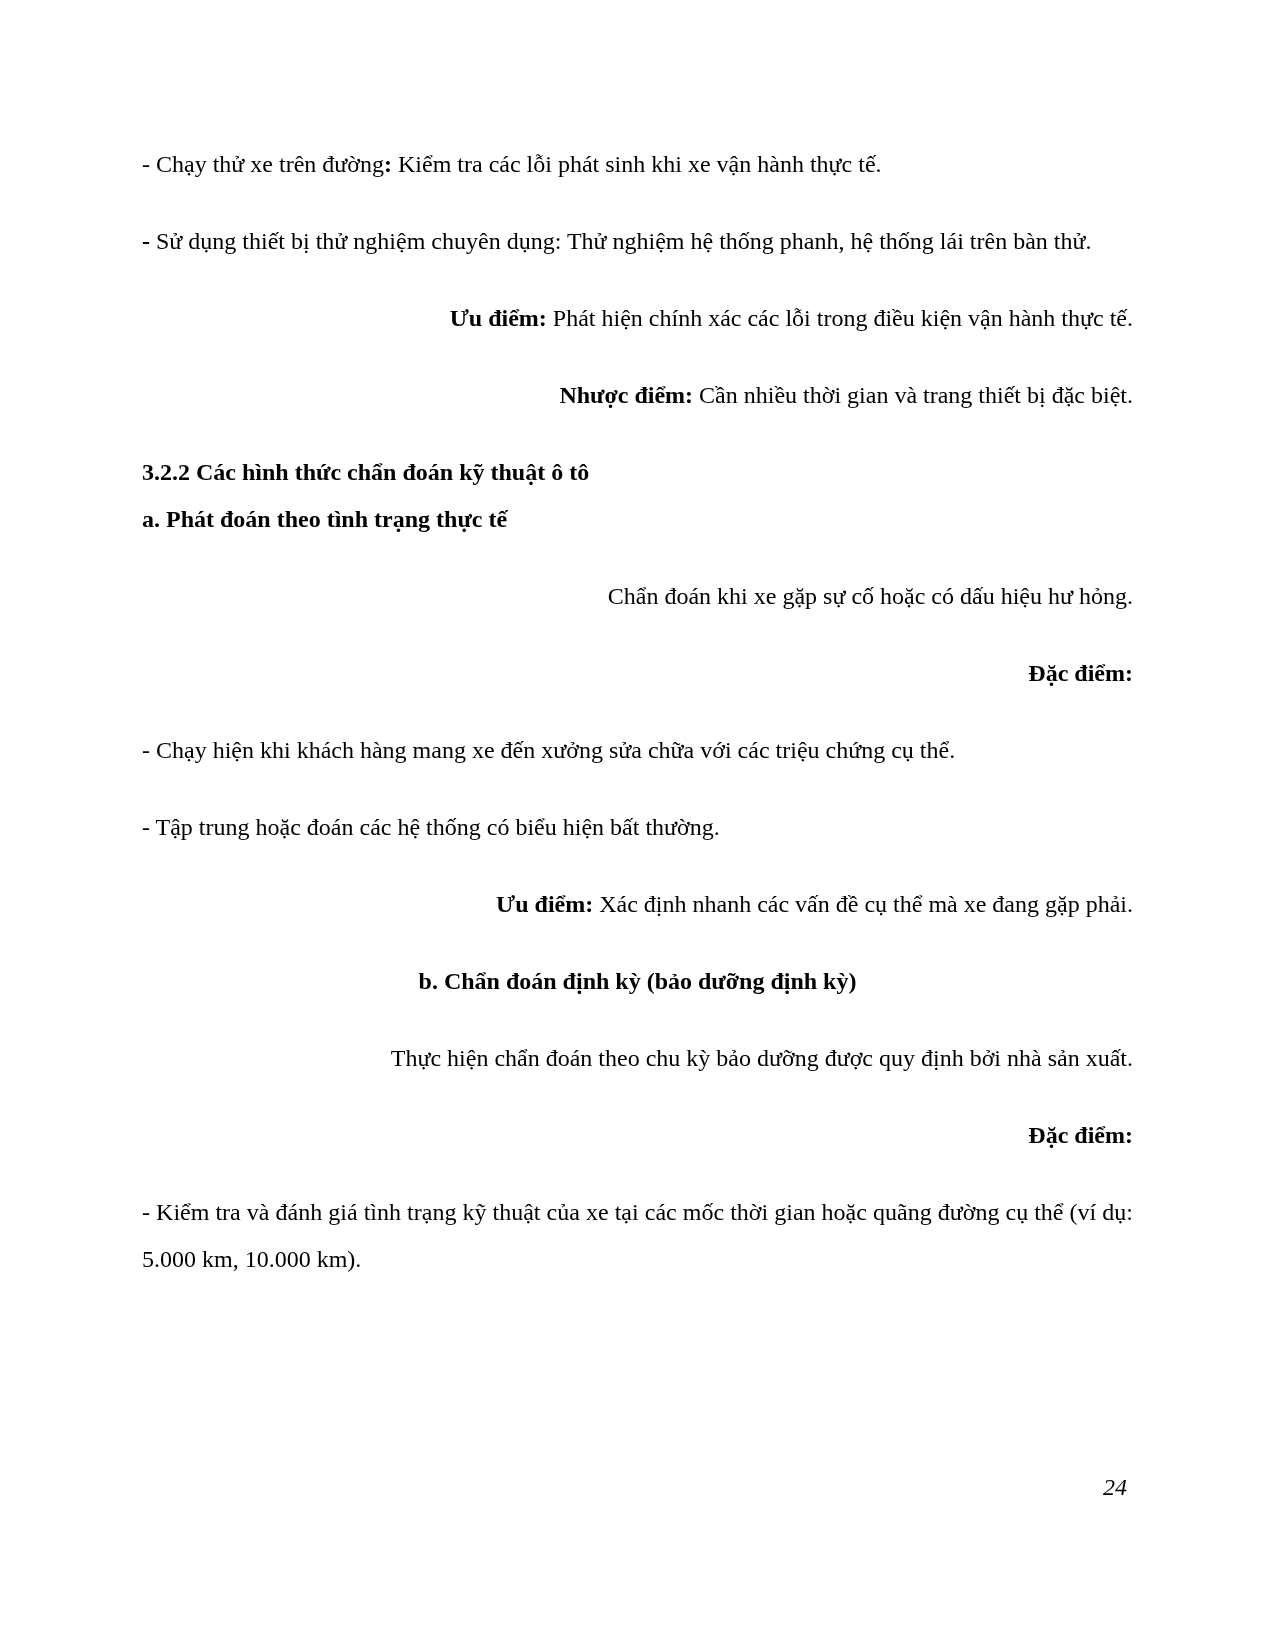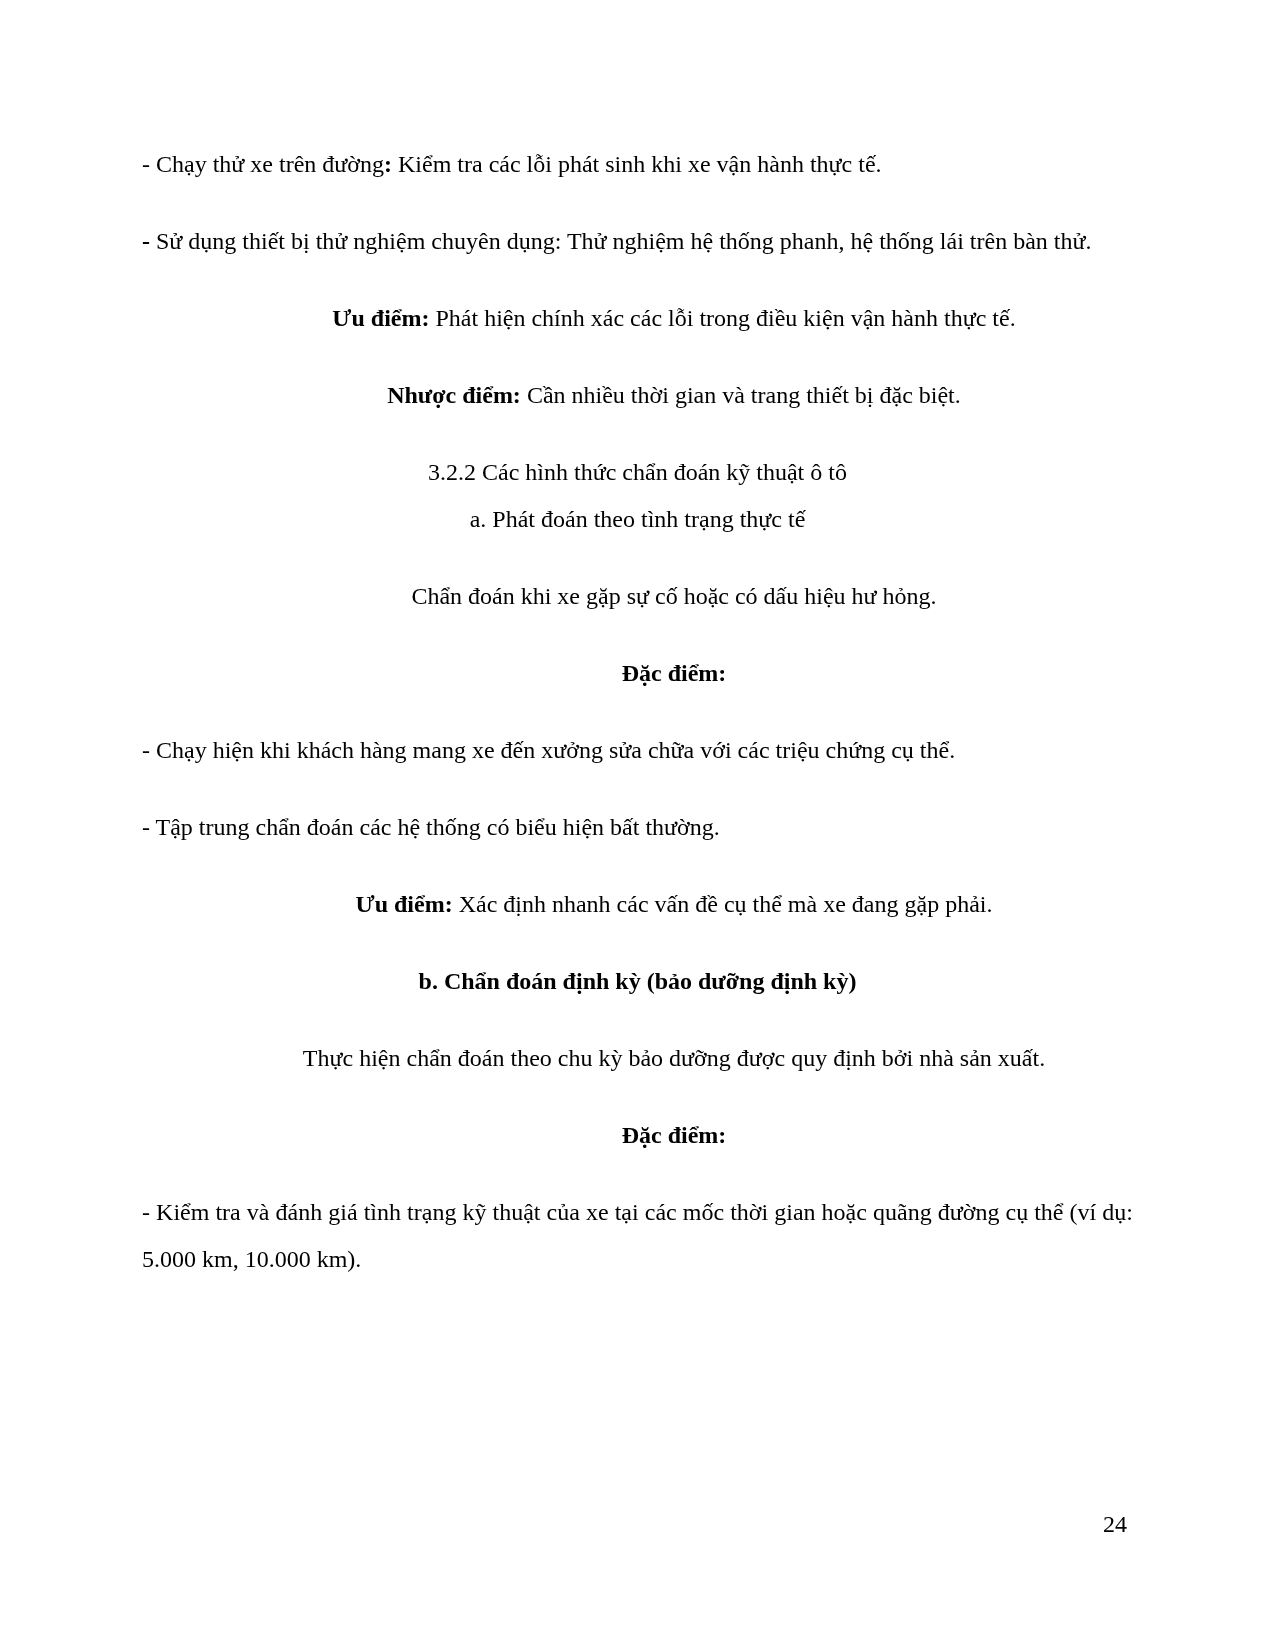--- a/index.html
+++ b/index.html
@@ -23,44 +23,45 @@
     width: 991px;
   }
   .para {
     margin: 0 0 30px 0;
     font-size: 24px;
     line-height: 47px;
     text-align: justify;
   }
   .para.indent {
     text-indent: 73px;
-    text-align: center;
+    text-align: right;
   }
   .heading-group {
     margin: 0 0 30px 0;
   }
   .heading-line {
     margin: 0;
     font-size: 24px;
     line-height: 47px;
-    font-weight: normal;
-    text-align: center;
+    font-weight: bold;
+    text-align: left;
   }
   .para.heading {
     font-weight: bold;
     text-align: center;
   }
   b { font-weight: bold; }
   .page-number {
     position: absolute;
-    top: 1501px;
+    top: 1464px;
     right: 148px;
     font-size: 24px;
     line-height: 47px;
     text-align: right;
+    font-style: italic;
   }
 </style>
 </head>
 <body>
 
 <div class="page">
   <div class="content">
 
     <p class="para"><span>- Chạy thử xe trên đường</span><b>:</b><span> Kiểm tra các lỗi phát sinh khi xe vận hành thực tế.</span></p>
 
@@ -75,21 +76,21 @@
       <p class="heading-line">3.2.2 Các hình thức chẩn đoán kỹ thuật ô tô</p>
       <p class="heading-line">a. Phát đoán theo tình trạng thực tế</p>
     </div>
 
     <p class="para indent"><span>Chẩn đoán khi xe gặp sự cố hoặc có dấu hiệu hư hỏng.</span></p>
 
     <p class="para indent"><b>Đặc điểm:</b></p>
 
     <p class="para"><span>- Chạy hiện khi khách hàng mang xe đến xưởng sửa chữa với các triệu chứng cụ thể.</span></p>
 
-    <p class="para"><span>- Tập trung chẩn đoán các hệ thống có biểu hiện bất thường.</span></p>
+    <p class="para"><span>- Tập trung hoặc đoán các hệ thống có biểu hiện bất thường.</span></p>
 
     <p class="para indent"><b>Ưu điểm:</b><span> Xác định nhanh các vấn đề cụ thể mà xe đang gặp phải.</span></p>
 
     <p class="para heading"><b>b. Chẩn đoán định kỳ (bảo dưỡng định kỳ)</b></p>
 
     <p class="para indent"><span>Thực hiện chẩn đoán theo chu kỳ bảo dưỡng được quy định bởi nhà sản xuất.</span></p>
 
     <p class="para indent"><b>Đặc điểm:</b></p>
 
     <p class="para"><span>- Kiểm tra và đánh giá tình trạng kỹ thuật của xe tại các mốc thời gian hoặc quãng đường cụ thể (ví dụ: 5.000 km, 10.000 km).</span></p>

